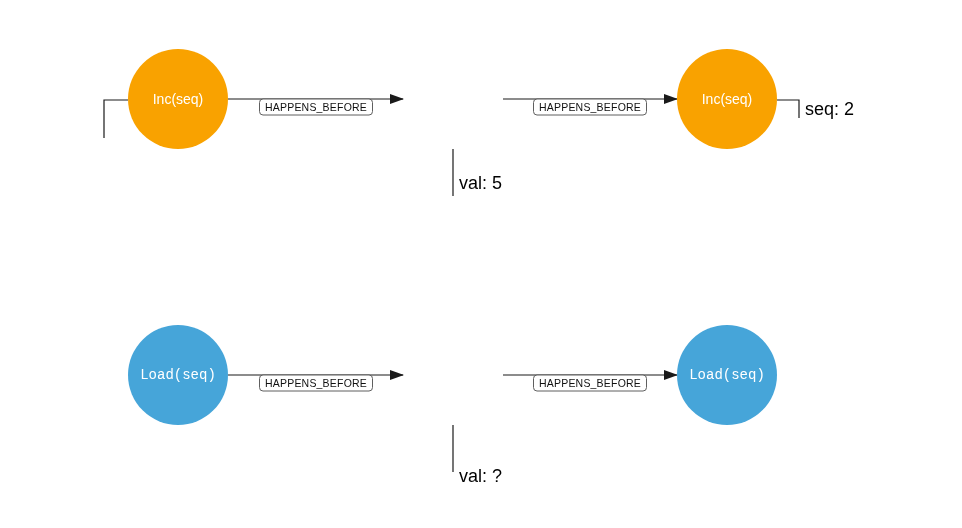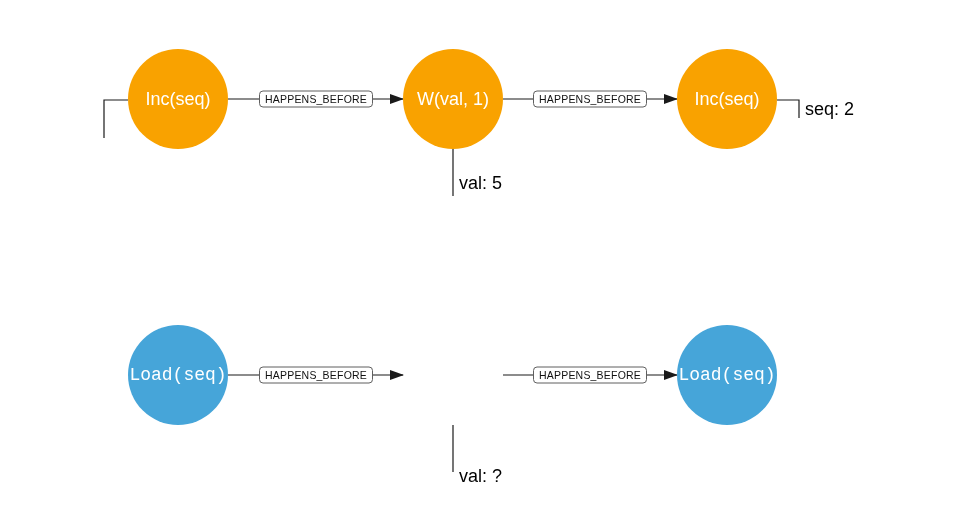--- a/index.html
+++ b/index.html
@@ -34,35 +34,36 @@
     height: 100px;
     border-radius: 50%;
     display: flex;
     align-items: center;
     justify-content: center;
   }
   .node.writer { background: var(--writer-node, #F9A200); }
   .node.reader { background: var(--reader-node, #46A5D9); font-family: Liberation Mono, monospace; }
   .node-label {
     color: var(--node-text, #fff);
-    font-size: 18px;
+    font-size: 14px;
     white-space: nowrap;
   }
   .edge-label {
     position: absolute;
     transform: translate(-50%, -50%);
     background: var(--edge-label-bg, #fff);
     border: 1px solid var(--edge-label-border, #5f5f5f);
     border-radius: 4px;
     padding: 1px 5px 2px 5px;
     font-size: 10.5px;
     letter-spacing: 0.2px;
     color: #111;
     white-space: nowrap;
     line-height: 12px;
+    margin-top: 8px;
   }
   .annotation {
     position: absolute;
     color: var(--annotation-text, #000);
     font-size: 18px;
     line-height: 19px;
     white-space: nowrap;
   }
   .annotation.right-align { text-align: right; }
 </style>
@@ -85,23 +86,20 @@
 
     <polyline class="connector" points="128,100 104,100 104,138"></polyline>
     <polyline class="connector" points="777,100 799,100 799,118"></polyline>
     <line class="connector" x1="453" y1="149" x2="453" y2="196"></line>
     <line class="connector" x1="453" y1="425" x2="453" y2="472"></line>
   </svg>
 
   <div class="node writer" style="left:128px; top:49px">
     <span class="node-label">Inc(seq)</span>
   </div>
-  <div class="node writer" style="left:403px; top:49px">
-    <span class="node-label">W(val, 1)</span>
-  </div>
   <div class="node writer" style="left:677px; top:49px">
     <span class="node-label">Inc(seq)</span>
   </div>
 
   <div class="node reader" style="left:128px; top:325px">
     <span class="node-label">Load(seq)</span>
   </div>
   <div class="node reader" style="left:677px; top:325px">
     <span class="node-label">Load(seq)</span>
   </div>

